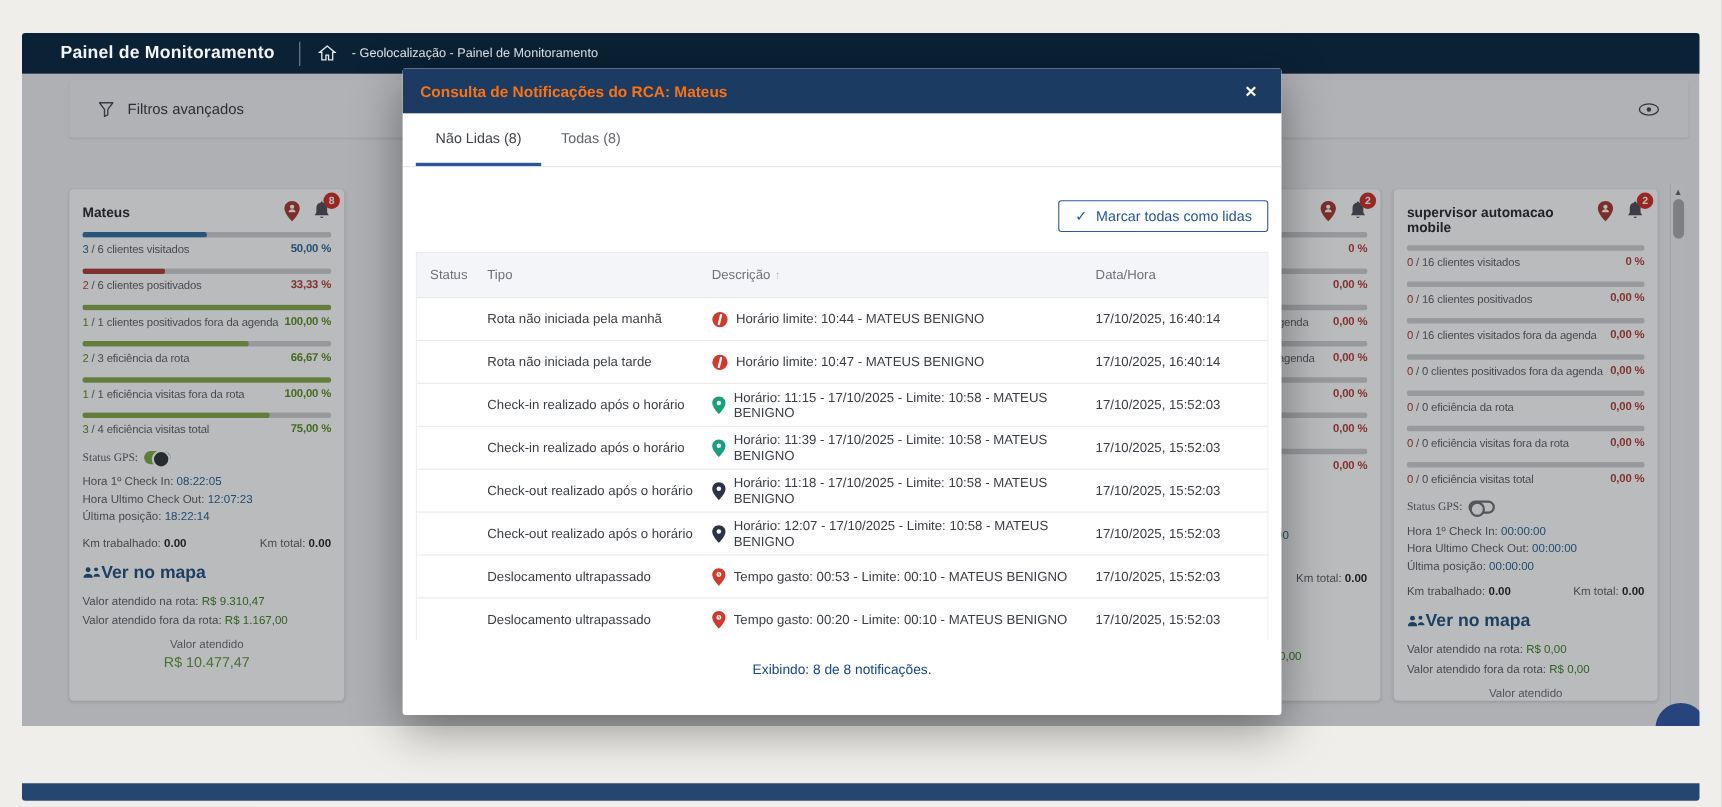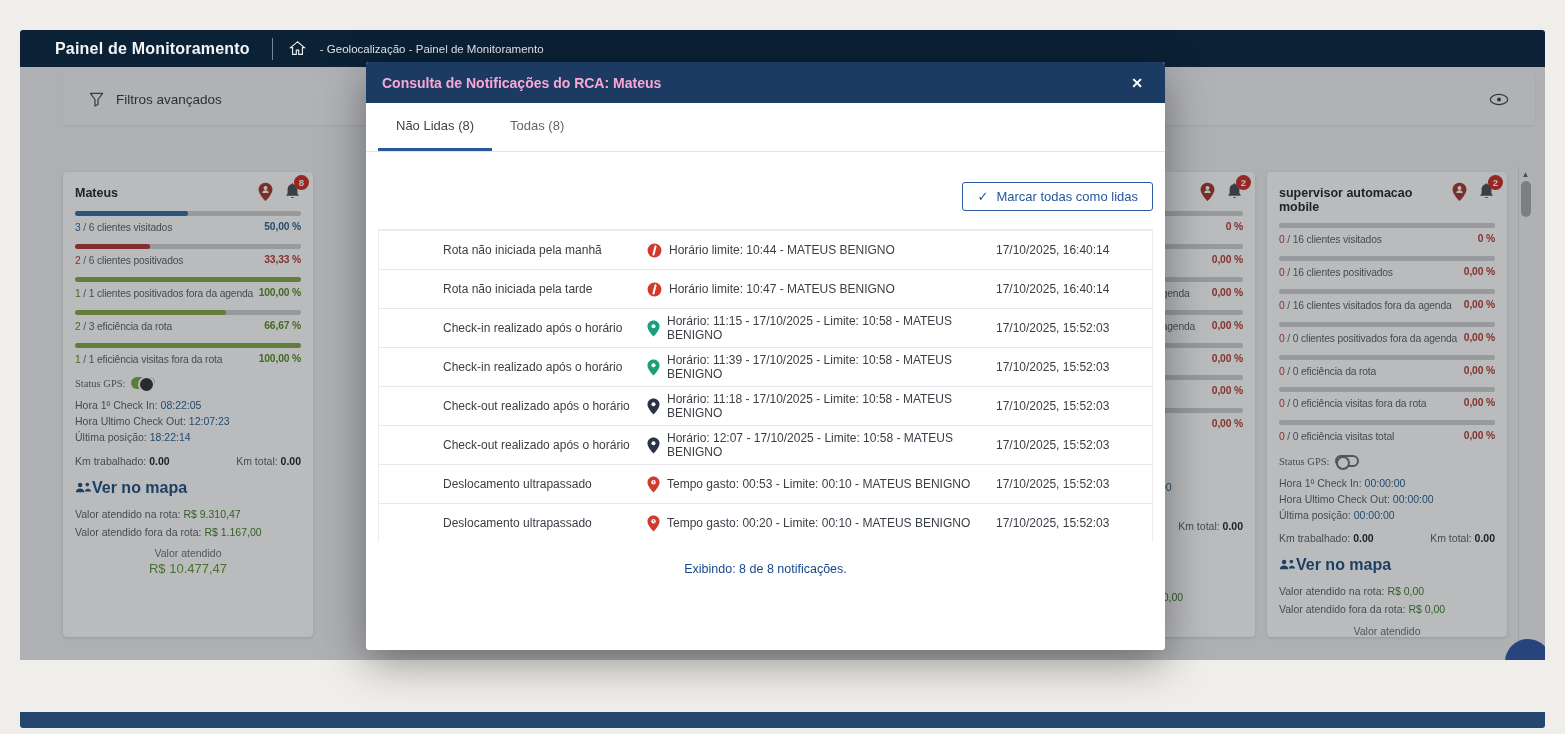--- a/index.html
+++ b/index.html
@@ -73,21 +73,21 @@
   .vscroll { position:absolute; left:1498px; top:100px; width:14px; height:493px;
     background:#f1f1f2; border-left:1px solid #dcdcde; }
   .vscroll .arr { display:block; text-align:center; font-size:8px; color:#5d6065; padding-top:3px; }
   .vthumb { position:absolute; left:2px; top:14px; width:10px; height:36px; border-radius:5px; background:#a9a9ad; }
   .fab { position:absolute; left:1485px; top:572px; width:46px; height:46px; border-radius:50%; background:#2f55a4; }
 
   
   .modal { position:absolute; left:366px; top:62px; width:799px; height:588px; background:#fff;
     z-index:30; border-radius:3px; box-shadow:0 12px 45px rgba(0,0,0,.40); overflow:hidden; }
   .m-header { height:41px; background:#1c3b63; display:flex; align-items:center; padding:0 16px; }
-  .m-title { color:#f9a8d4; font-size:14px; font-weight:700; flex:1; }
+  .m-title { color:#f97316; font-size:14px; font-weight:700; flex:1; }
   .m-close { color:#fff; font-size:14px; font-weight:700; cursor:pointer; padding:2px 6px; }
   .m-tabs { height:49px; border-bottom:1px solid #e4e4e6; display:flex; padding-left:12px; }
   .m-tab { font-size:13px; padding:0 18px; line-height:46px; color:#61656c; cursor:pointer; }
   .m-tab.active { color:#3f4349; border-bottom:3px solid #2b579a; }
   .m-body { padding:0 12px; }
   .btn-row { display:flex; justify-content:flex-end; margin-top:30px; }
   .mark-btn { display:flex; align-items:center; gap:8px; border:1px solid #2b5aa0; color:#2456a0;
     background:#fff; font-size:13px; padding:6px 14px; border-radius:3px; cursor:pointer;
     font-family:"Liberation Sans", sans-serif; }
   .ntable { margin-top:18px; border:1px solid #ececef; border-bottom:none; }
@@ -201,20 +201,29 @@
   <div class="metric">
     <div class="mbar">
               <div class="mfill green" style="width: 100%;"></div>
             </div>
     <div class="mrow">
       <span class="mlabel"><span class="mnum green">1</span><span> / 1 eficiência visitas fora da rota</span></span>
       <span class="mpct green">100,00 %</span>
     </div>
   </div>
 
+  <div class="metric">
+    <div class="mbar">
+              <div class="mfill green" style="width: 75%;"></div>
+            </div>
+    <div class="mrow">
+      <span class="mlabel"><span class="mnum green">3</span><span> / 4 eficiência visitas total</span></span>
+      <span class="mpct green">75,00 %</span>
+    </div>
+  </div>
 </div>
     <div class="gps-row">
       <span>Status GPS:</span>
       <span class="toggle on"></span>
     </div>
     <div class="times">
       <div><span>Hora 1º Check In:</span> <span class="tval">08:22:05</span></div>
       <div><span>Hora Ultimo Check Out:</span> <span class="tval">12:07:23</span></div>
       <div><span>Última posição:</span> <span class="tval">18:22:14</span></div>
     </div>
@@ -515,20 +524,26 @@
     <div class="m-tab">Todas (8)</div>
   </div>
   <div class="m-body">
     <div class="btn-row">
       <button class="mark-btn">
         <span>✓</span>
         <span>Marcar todas como lidas</span>
       </button>
     </div>
     <div class="ntable">
+      <div class="trow thead">
+        <div>Status</div>
+        <div>Tipo</div>
+        <div><span>Descrição</span><span class="sort-ic">↑</span></div>
+        <div>Data/Hora</div>
+      </div>
       <div id="rows-root">
   <div class="trow tbody-row">
     <div><span class="dot"></span></div>
     <div class="tipo-cell">Rota não iniciada pela manhã</div>
     <div class="desc-cell">
       <span class="row-ic">
                 <svg viewBox="0 0 16 16" width="15" height="15">
                   <circle cx="8" cy="8" r="7.4" fill="#d03a2f"></circle>
                   <rect x="6.9" y="2.4" width="2.2" height="11.2" rx="1.1" fill="#fff" transform="rotate(14 8 8)"></rect>
                 </svg>

